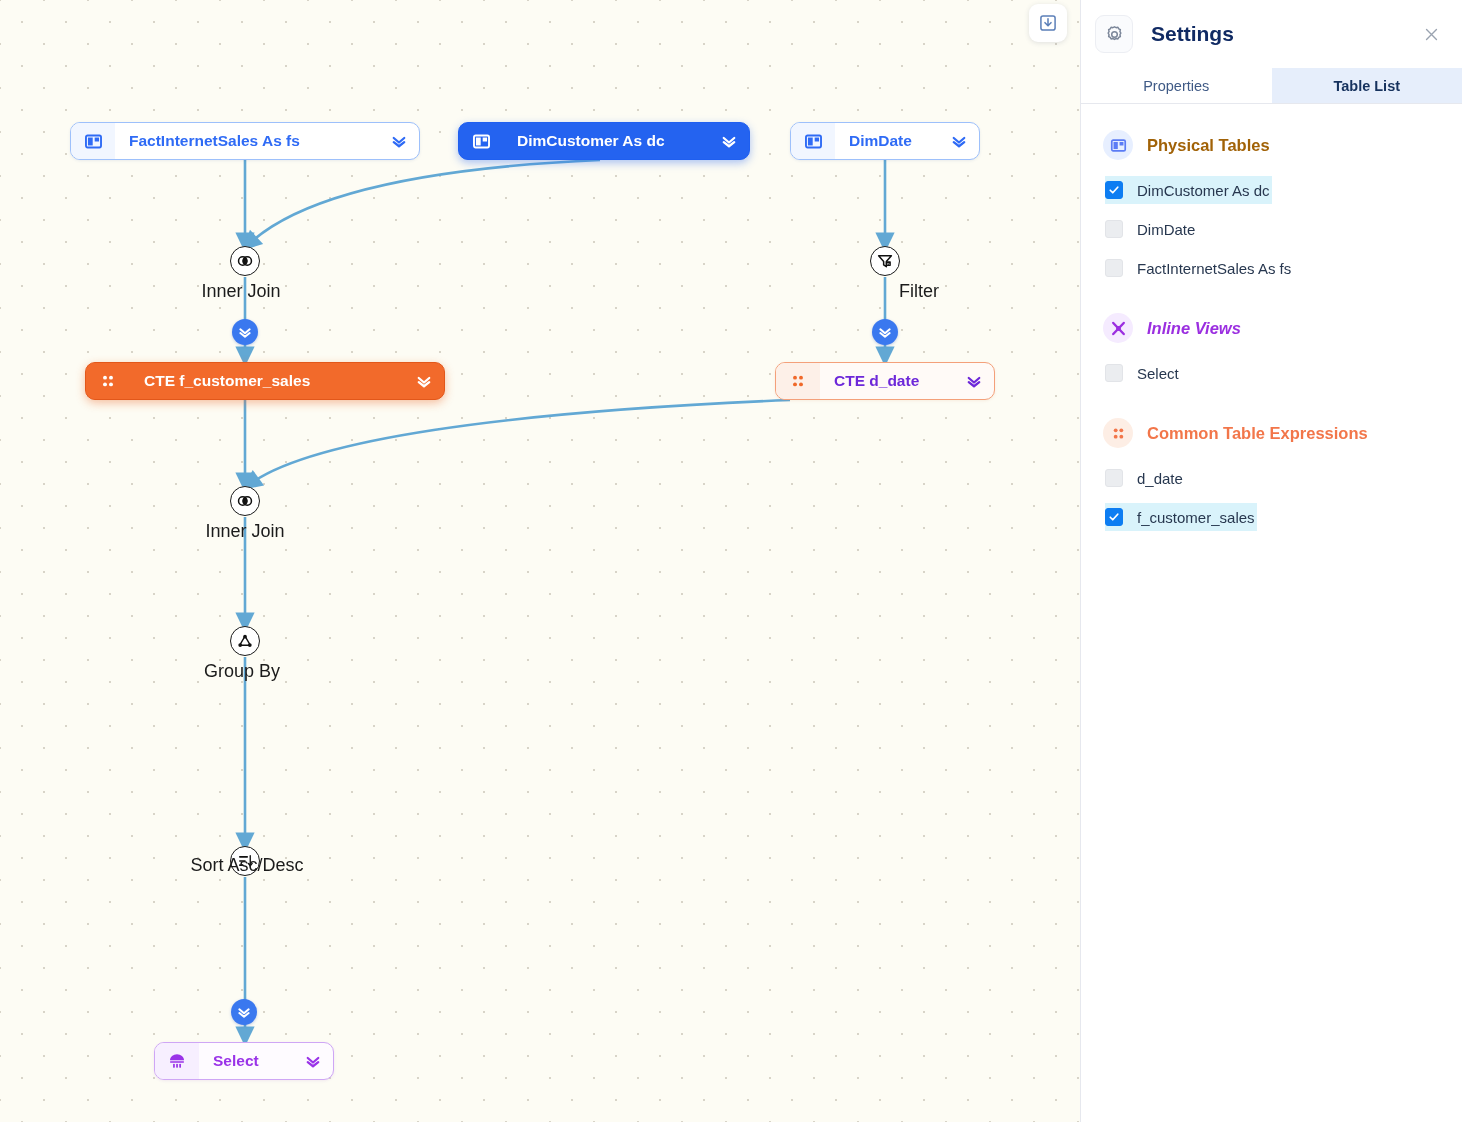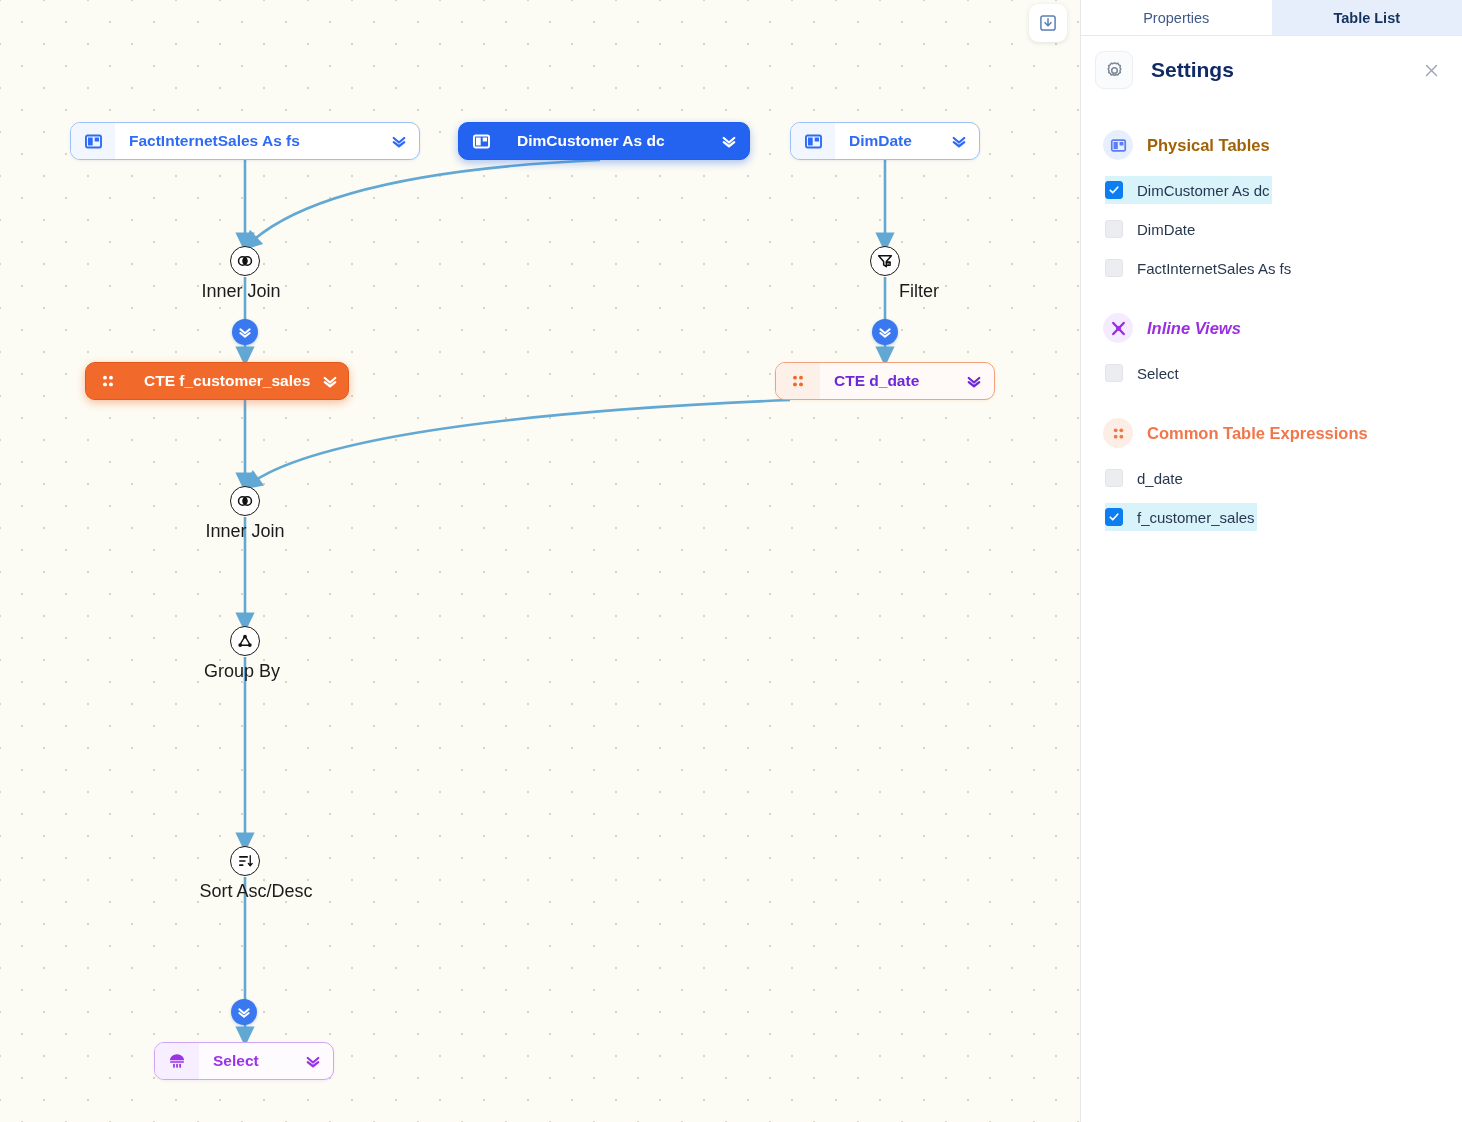--- a/index.html
+++ b/index.html
@@ -266,21 +266,21 @@
       </span>
       <span class="nlabel">DimDate</span>
       <span class="ncaret">
         <svg width="18" height="18" viewBox="0 0 24 24" fill="none" stroke="currentColor" stroke-width="3" stroke-linecap="round" stroke-linejoin="round">
           <path d="M5 8 L12 14 L19 8"></path>
             <path d="M5 13.5 L12 19 L19 13.5"></path>
         </svg>
       </span>
     </div>
 
-    <div class="node cte sel" style="left:85px; top:362px; width:264px;">
+    <div class="node cte sel" style="left:85px; top:362px; width:360px;">
       <span class="nicon">
         <svg width="18" height="18" viewBox="0 0 24 24">
           <circle cx="8" cy="7.5" r="2.6" fill="#ffffff"></circle>
           <circle cx="16" cy="7.5" r="2.6" fill="#ffffff"></circle>
           <circle cx="8" cy="16.5" r="2.6" fill="#ffffff"></circle>
           <circle cx="16" cy="16.5" r="2.6" fill="#ffffff"></circle>
         </svg>
       </span>
       <span class="nlabel">CTE f_customer_sales</span>
       <span class="ncaret">
@@ -366,21 +366,21 @@
     <div class="op-label" style="left:242px; top:661px;">Group By</div>
 
     <div class="op" style="left:230px; top:846px;">
       <svg width="18" height="18" viewBox="0 0 24 24">
         <rect x="4" y="5.4" width="12" height="2.2" rx="1" fill="#111"></rect>
         <rect x="4" y="10.9" width="9" height="2.2" rx="1" fill="#111"></rect>
         <rect x="4" y="16.4" width="6" height="2.2" rx="1" fill="#111"></rect>
         <path d="M19 5 L19 18 M16.4 15.2 L19 18.4 L21.6 15.2" fill="none" stroke="#111" stroke-width="1.8" stroke-linecap="round" stroke-linejoin="round"></path>
       </svg>
     </div>
-    <div class="op-label" style="left:247px; top:881px;margin-left:9px;">Sort Asc/Desc</div>
+    <div class="op-label" style="left:247px; top:855px;">Sort Asc/Desc</div>
 
     <div class="chev" style="left:232px; top:319px;">
       <svg width="16" height="16" viewBox="0 0 24 24" fill="none" stroke="#ffffff" stroke-width="3" stroke-linecap="round" stroke-linejoin="round">
         <path d="M5 8 L12 14 L19 8"></path>
           <path d="M5 13.5 L12 19 L19 13.5"></path>
       </svg>
     </div>
     <div class="chev" style="left:872px; top:319px;">
       <svg width="16" height="16" viewBox="0 0 24 24" fill="none" stroke="#ffffff" stroke-width="3" stroke-linecap="round" stroke-linejoin="round">
         <path d="M5 8 L12 14 L19 8"></path>
@@ -389,39 +389,39 @@
     </div>
     <div class="chev" style="left:231px; top:999px;">
       <svg width="16" height="16" viewBox="0 0 24 24" fill="none" stroke="#ffffff" stroke-width="3" stroke-linecap="round" stroke-linejoin="round">
         <path d="M5 8 L12 14 L19 8"></path>
           <path d="M5 13.5 L12 19 L19 13.5"></path>
       </svg>
     </div>
   </div>
 
   <div id="panel">
-
-    <div id="tabs">
-      <div class="tab">Properties</div>
-      <div class="tab active">Table List</div>
-    </div>
 
     <div id="panel-head">
       <div id="gearbox">
         <svg width="21" height="21" viewBox="0 0 24 24" fill="none" stroke="#7b8699" stroke-width="1.7">
           <path d="M12 3.2 l1.9 1.0 2.0 -0.5 1.0 1.8 1.8 1.0 -0.5 2.0 1.0 1.9 -1.0 1.9 0.5 2.0 -1.8 1.0 -1.0 1.8 -2.0 -0.5 -1.9 1.0 -1.9 -1.0 -2.0 0.5 -1.0 -1.8 -1.8 -1.0 0.5 -2.0 -1.0 -1.9 1.0 -1.9 -0.5 -2.0 1.8 -1.0 1.0 -1.8 2.0 0.5 Z" stroke-linejoin="round"></path>
           <circle cx="12" cy="12" r="3.2"></circle>
         </svg>
       </div>
       <div id="panel-title">Settings</div>
       <div id="close-btn">
         <svg width="17" height="17" viewBox="0 0 24 24" fill="none" stroke="#9aa3b0" stroke-width="1.9" stroke-linecap="round">
           <path d="M5 5 L19 19 M19 5 L5 19"></path>
         </svg>
       </div>
+    </div>
+
+    <div id="tabs">
+      <div class="tab">Properties</div>
+      <div class="tab active">Table List</div>
     </div>
 
     <div id="panel-body">
 
       <div class="group-head">
         <span class="group-badge blue">
           <svg width="17" height="17" viewBox="0 0 24 24">
             <rect x="2.5" y="4.5" width="19" height="15" rx="2" fill="none" stroke="#5b7cf5" stroke-width="2.4"></rect>
             <rect x="5" y="7" width="6" height="10" fill="#5b7cf5"></rect>
             <rect x="13.5" y="7" width="5.5" height="5" fill="#5b7cf5"></rect>

